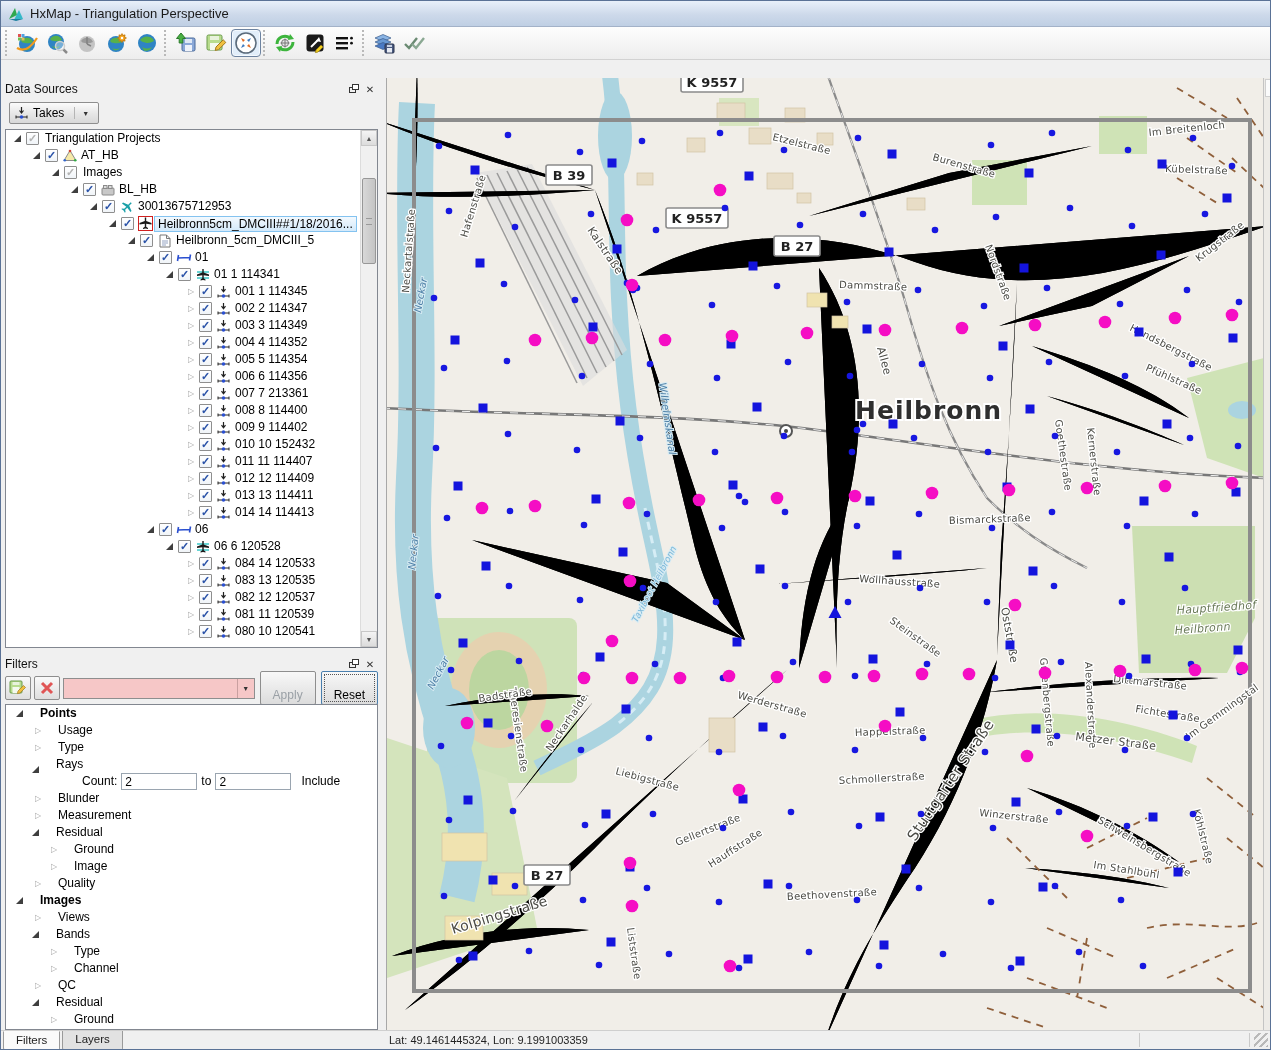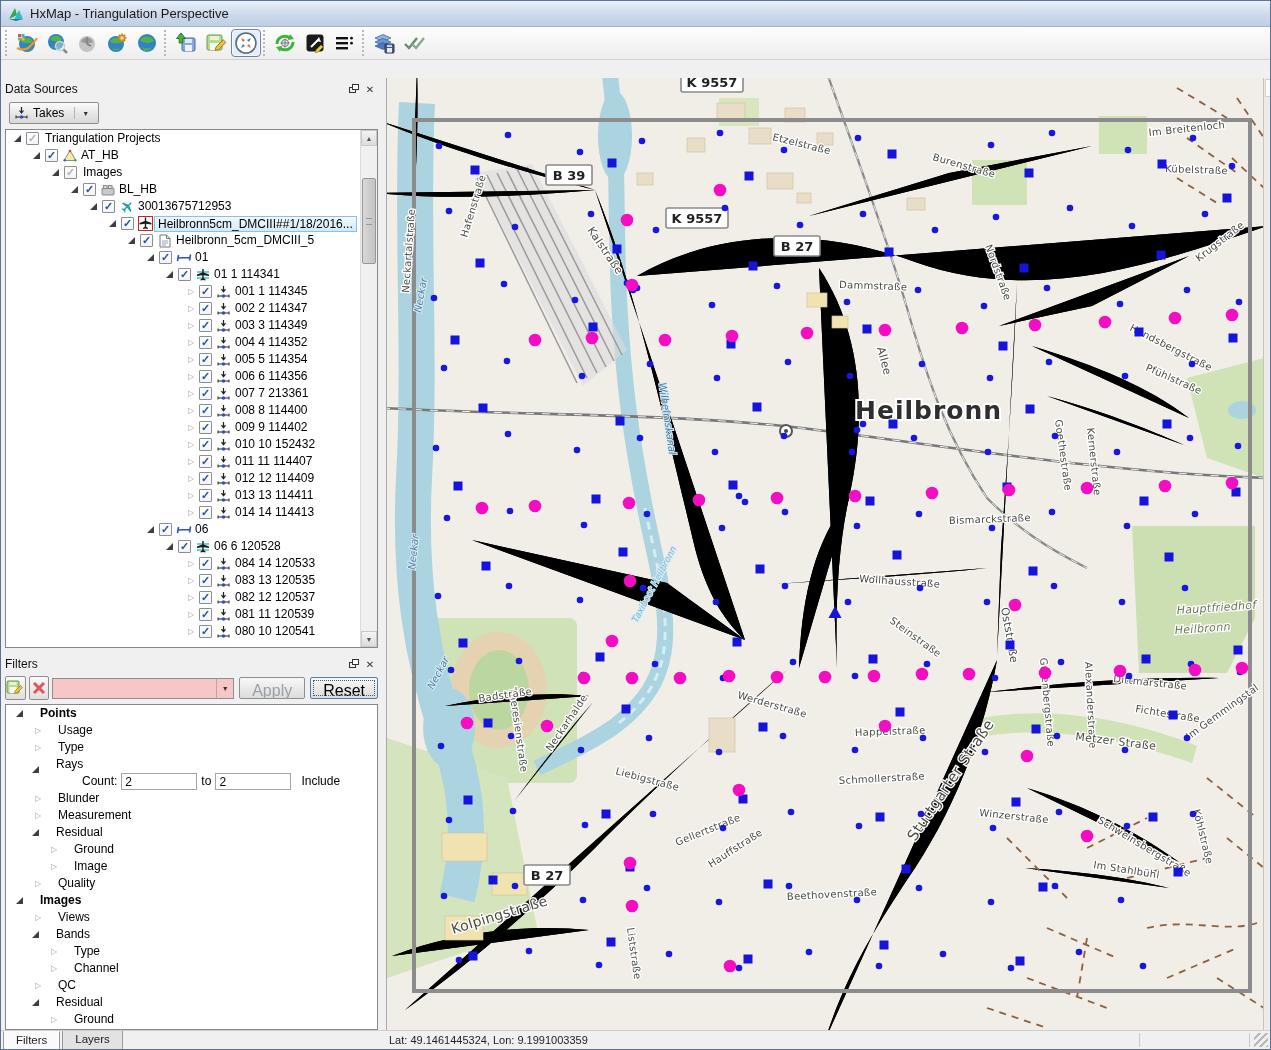--- a/index.html
+++ b/index.html
@@ -48,21 +48,21 @@
   .sb-thumb:after{content:"";position:absolute;left:3px;right:3px;top:50%;height:5px;margin-top:-3px;
     border-top:1px solid #9a9a9a;border-bottom:1px solid #9a9a9a;}
   
   .filters-toolbar{height:28px;display:flex;align-items:center;padding:0 4px;}
   .fbtn{width:26px;height:24px;border:1px solid #8e8e8e;border-radius:2px;background:linear-gradient(#fafafa,#dedede);
     display:flex;align-items:center;justify-content:center;margin-right:3px;}
   .fcombo{flex:1;height:21px;border:1px solid #8e8e8e;background:#f6c7c7;display:flex;align-items:center;}
   .fcombo .fc-input{flex:1;height:100%;background:transparent;border:none;outline:none;font-size:12px;padding:0 4px;}
   .fcombo .fc-arrow{width:17px;height:100%;display:flex;align-items:center;justify-content:center;font-size:7px;color:#333;border-left:1px solid #c9a0a0;}
   .wbtn{height:22px;border:1px solid #8e8e8e;border-radius:2px;background:linear-gradient(#f8f8f8,#dcdcdc);
-    font-size:16px;padding:4px 12px;margin-left:5px;color:#000;}
+    font-size:12px;padding:16px 12px;margin-left:5px;color:#000;}
   .wbtn.disabled{color:#9aa0a6;}
   .wbtn.focused{border-color:#4a7fae;outline:1px dotted #555;outline-offset:-4px;}
   .frow{height:17px;line-height:17px;display:flex;align-items:center;font-size:12px;white-space:nowrap;}
   .frow .flabel{margin-left:14px;}
   .frow.bold .flabel{font-weight:bold;}
   .finput{width:76px;height:17px;border:1px solid #9aa5b0;font-size:12px;padding:0 3px;margin:0 4px;}
   
   .statusbar{position:absolute;left:0;right:0;bottom:0;height:19px;background:#f0f0f0;border-top:1px solid #cfcfcf;font-size:11px;color:#222;}
   .status-text{position:absolute;left:388px;top:3px;}
   .btabs{position:absolute;left:2px;top:0;display:flex;}

